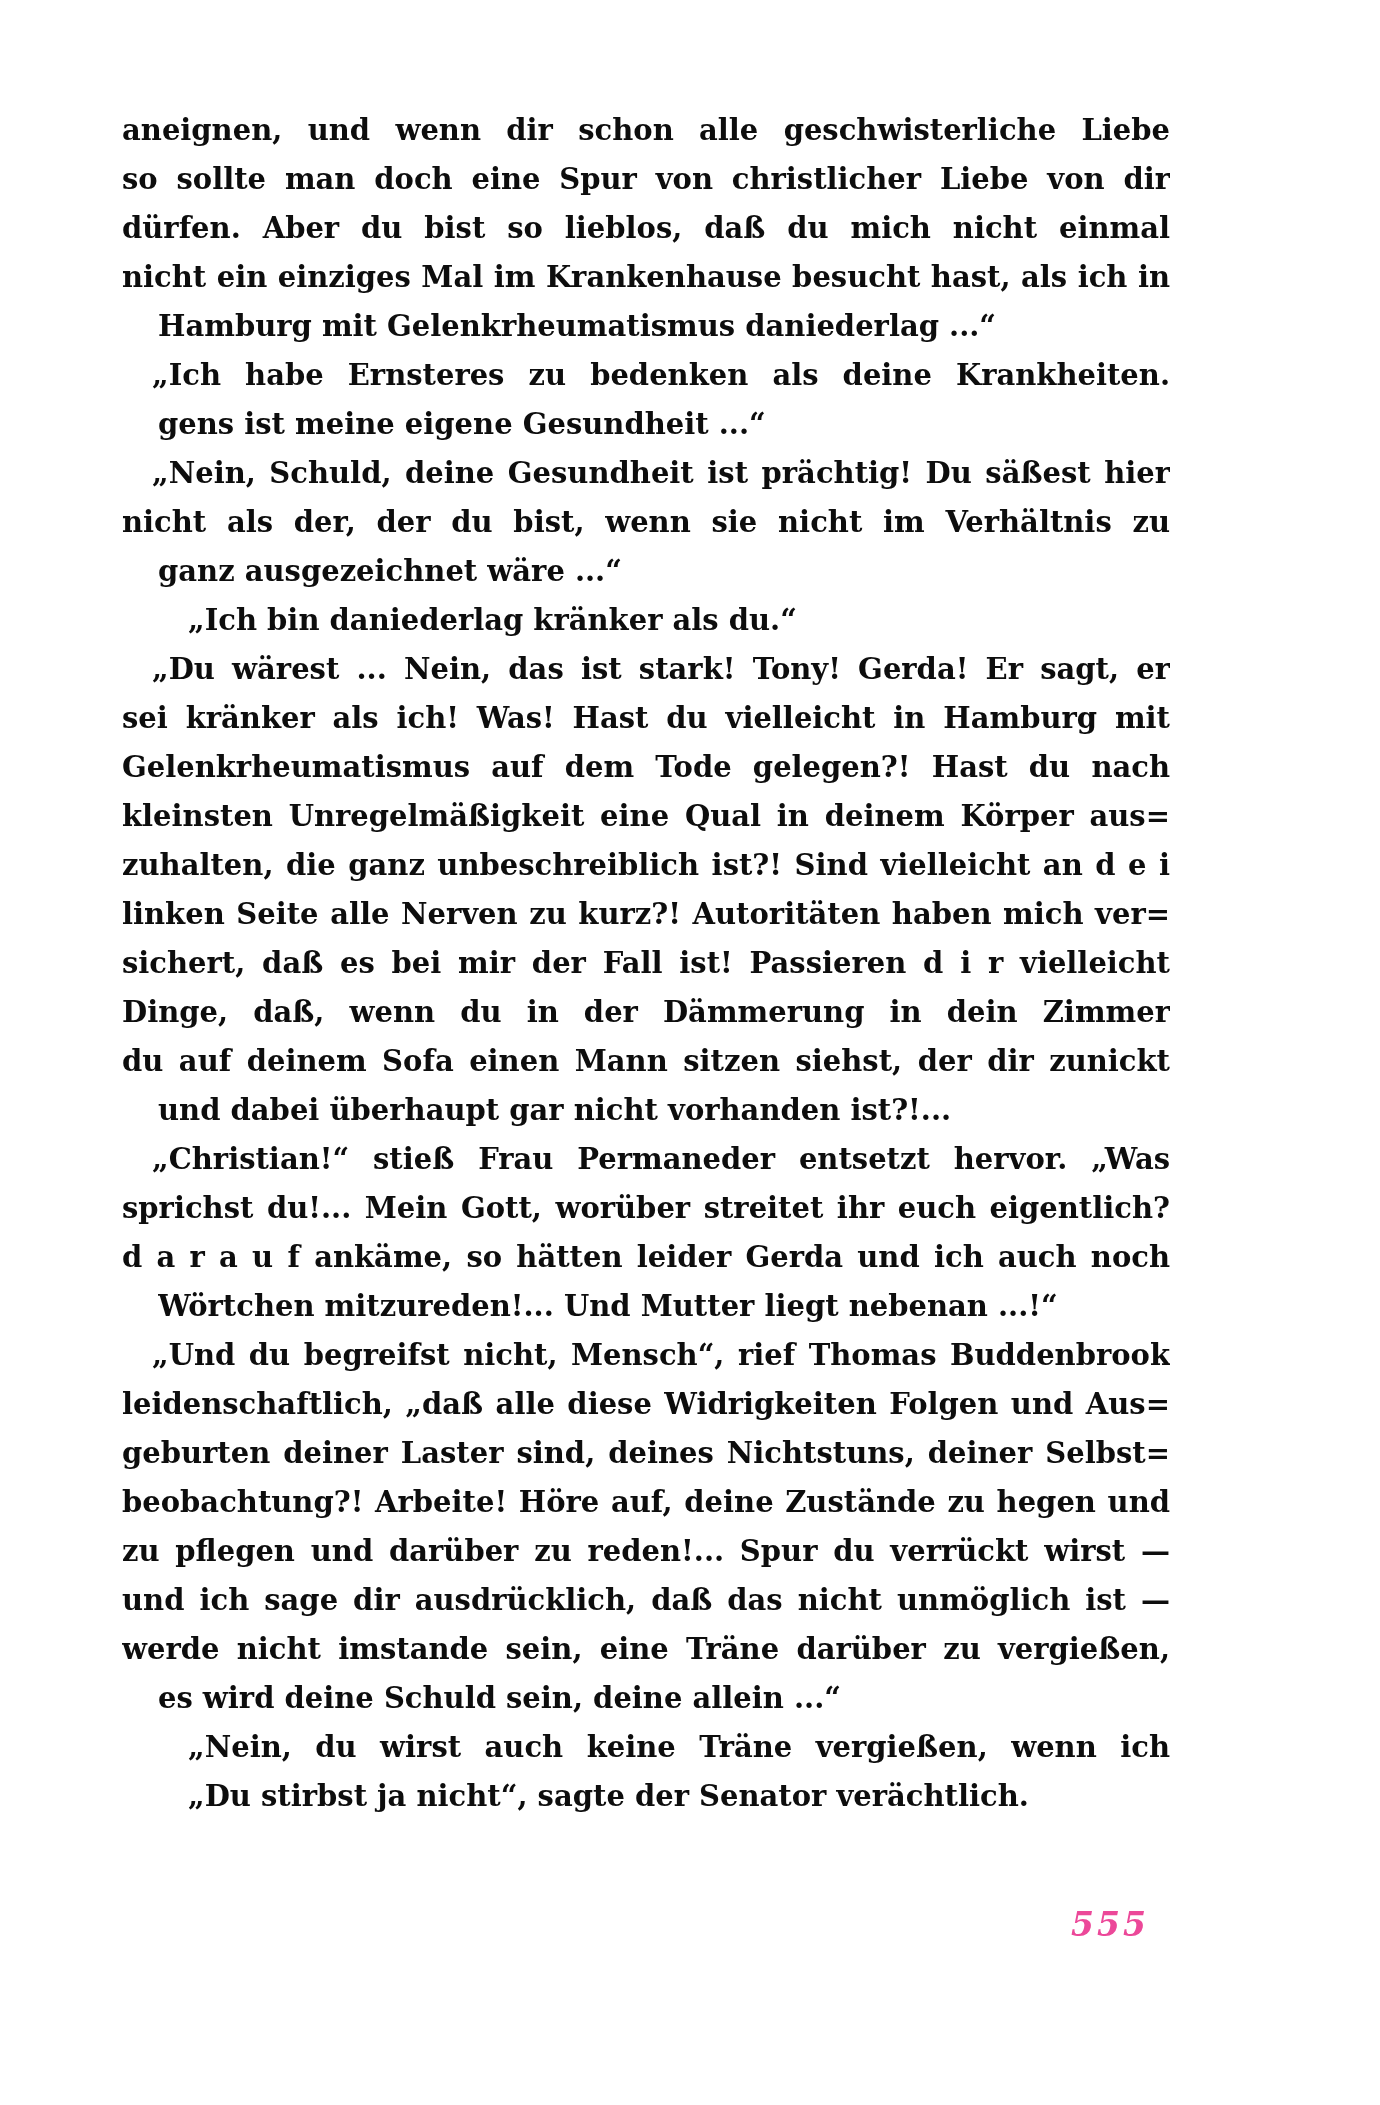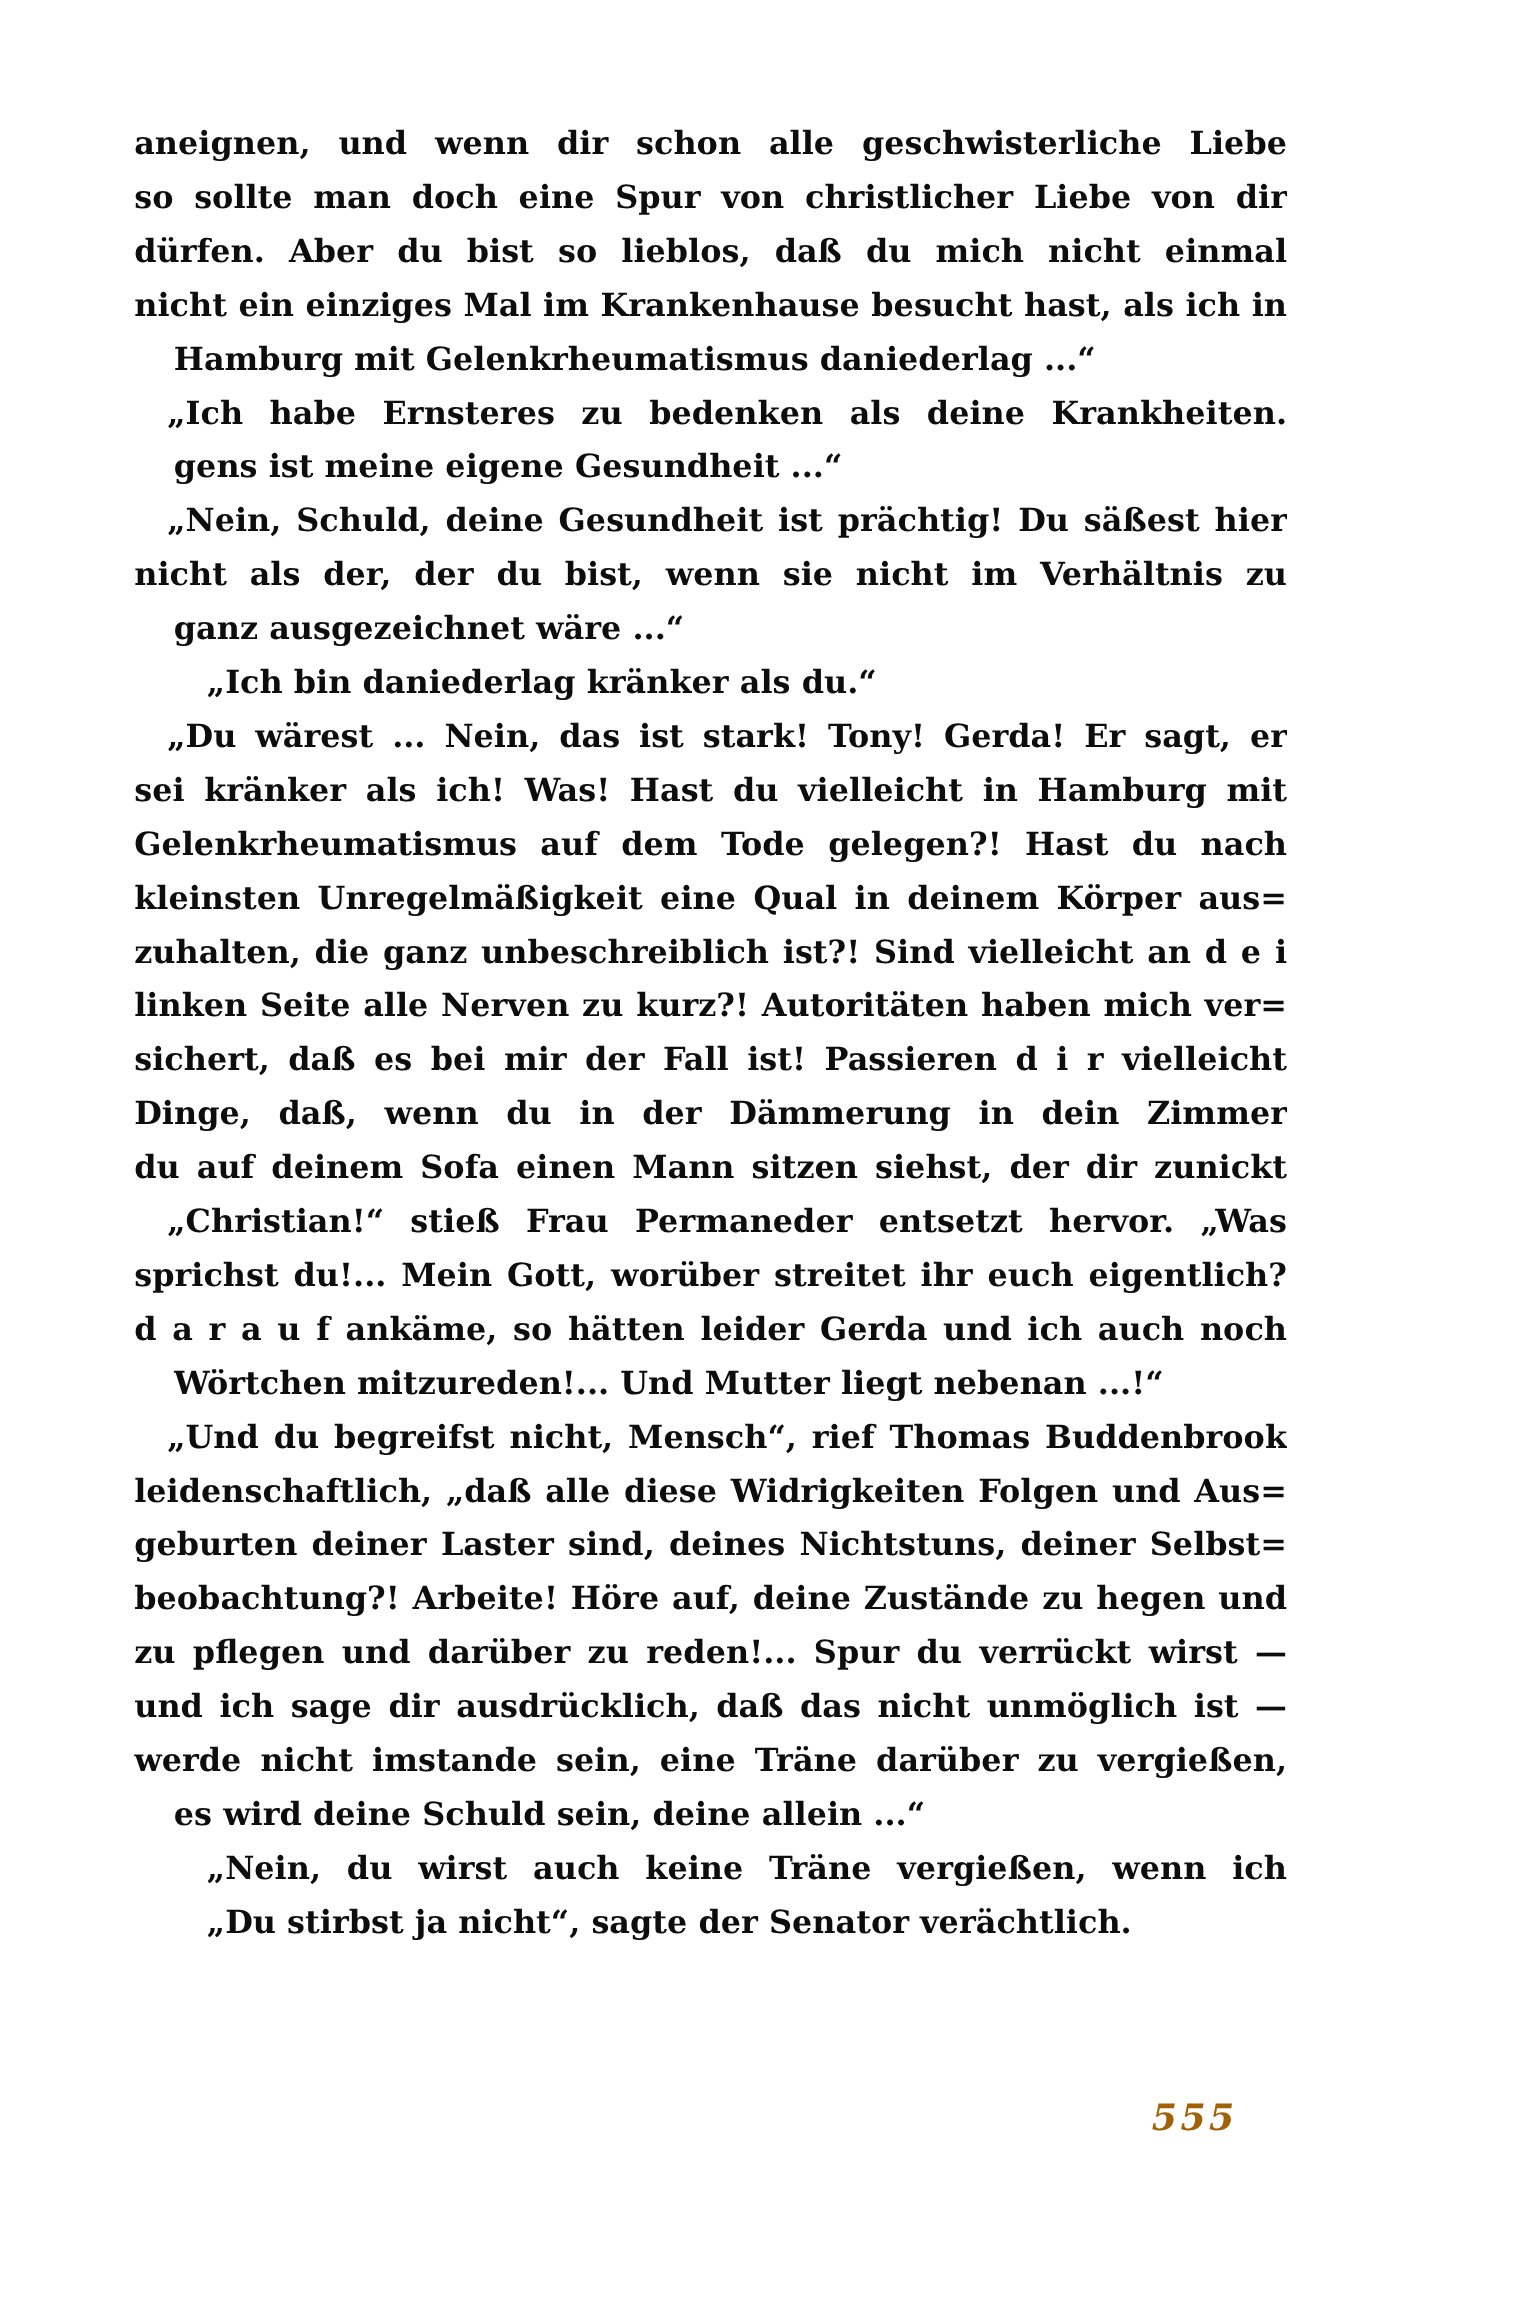--- a/index.html
+++ b/index.html
@@ -25,22 +25,22 @@
   .line {
     height: 49px;
     overflow: hidden;
     text-align: justify;
     text-align-last: justify;
   }
   .line.end { text-align-last: left; margin-left: 36px; }
   .line.indent { padding-left: 30px; }
   .pagenum {
     position: absolute;
-    top: 1905px; right: 255px;
-    color: #a16207;
+    top: 1905px; right: 231px;
+    color: #ec4899;
     font-size: 33px;
     font-weight: bold;
     font-style: italic;
     letter-spacing: 3px;
   }
 </style>
 </head>
 <body>
 
 <div class="page">
@@ -58,20 +58,21 @@
       <div class="line indent end">„Ich bin daniederlag kränker als du.“</div>
       <div class="line indent">„Du wärest ... Nein, das ist stark! Tony! Gerda! Er sagt, er</div>
       <div class="line">sei kränker als ich! Was! Hast du vielleicht in Hamburg mit</div>
       <div class="line">Gelenkrheumatismus auf dem Tode gelegen?! Hast du nach jeder</div>
       <div class="line">kleinsten Unregelmäßigkeit eine Qual in deinem Körper aus=</div>
       <div class="line">zuhalten, die ganz unbeschreiblich ist?! Sind vielleicht an d e i n e r</div>
       <div class="line">linken Seite alle Nerven zu kurz?! Autoritäten haben mich ver=</div>
       <div class="line">sichert, daß es bei mir der Fall ist! Passieren d i r vielleicht solche</div>
       <div class="line">Dinge, daß, wenn du in der Dämmerung in dein Zimmer kommst,</div>
       <div class="line">du auf deinem Sofa einen Mann sitzen siehst, der dir zunickt</div>
+      <div class="line end">und dabei überhaupt gar nicht vorhanden ist?!...</div>
       <div class="line indent">„Christian!“ stieß Frau Permaneder entsetzt hervor. „Was</div>
       <div class="line">sprichst du!... Mein Gott, worüber streitet ihr euch eigentlich?</div>
       <div class="line">d a r a u f ankäme, so hätten leider Gerda und ich auch noch ein</div>
       <div class="line end">Wörtchen mitzureden!... Und Mutter liegt nebenan ...!“</div>
       <div class="line indent">„Und du begreifst nicht, Mensch“, rief Thomas Buddenbrook</div>
       <div class="line">leidenschaftlich, „daß alle diese Widrigkeiten Folgen und Aus=</div>
       <div class="line">geburten deiner Laster sind, deines Nichtstuns, deiner Selbst=</div>
       <div class="line">beobachtung?! Arbeite! Höre auf, deine Zustände zu hegen und</div>
       <div class="line">zu pflegen und darüber zu reden!... Spur du verrückt wirst —</div>
       <div class="line">und ich sage dir ausdrücklich, daß das nicht unmöglich ist — ich</div>

